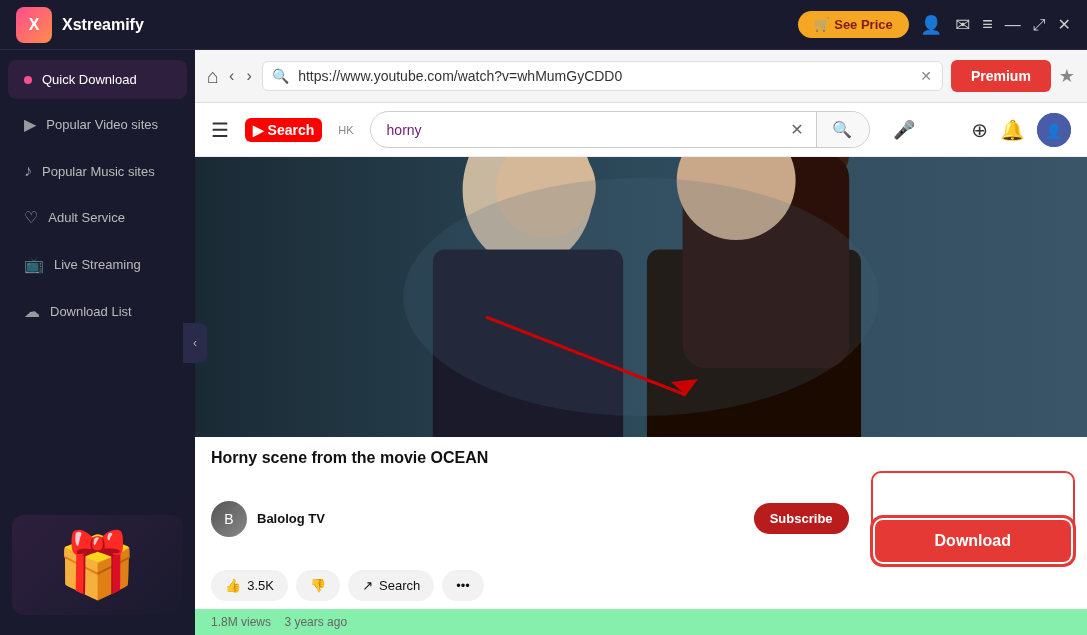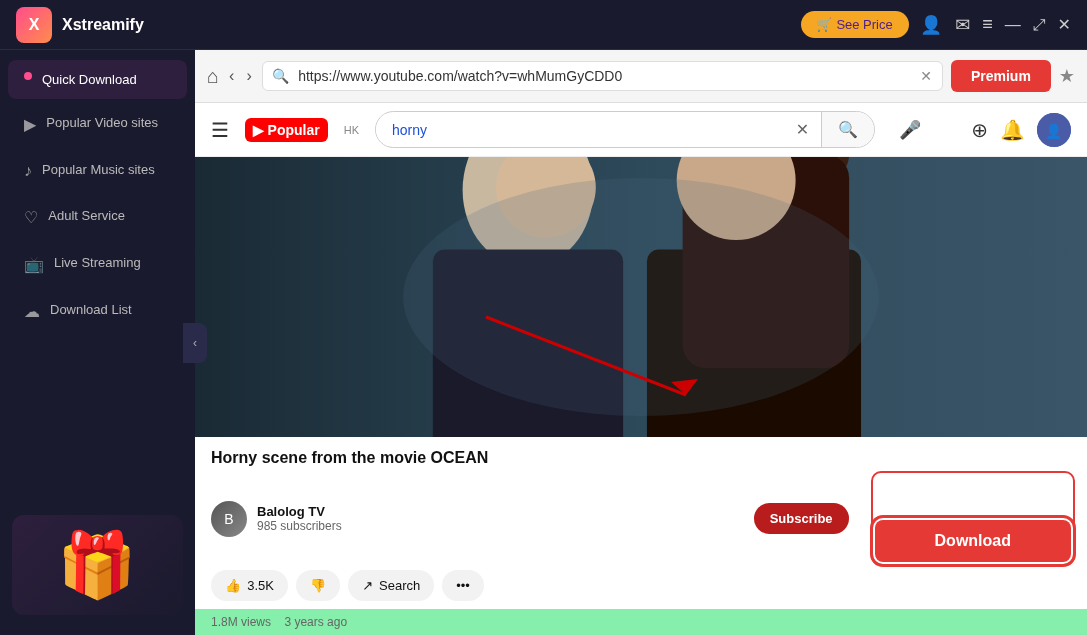--- a/index.html
+++ b/index.html
@@ -21,26 +21,26 @@
       width: 36px; height: 36px;
       background: linear-gradient(135deg, #ff4d8d, #ff8c4b);
       border-radius: 8px;
       display: flex; align-items: center; justify-content: center;
       font-size: 18px; color: white;
     }
     .logo-text { color: white; font-weight: 700; font-size: 16px; }
     .top-bar-right { display: flex; align-items: center; gap: 12px; }
     .see-price-btn {
       background: #f5a623;
-      color: #4c1d95;
+      color: #7f1d1d;
       border: none;
       padding: 6px 16px;
       border-radius: 20px;
       font-size: 13px;
-      font-weight: 400;
+      font-weight: 700;
       cursor: pointer;
       display: flex; align-items: center; gap: 6px;
     }
     .top-icon { color: #ccc; font-size: 18px; cursor: pointer; }
     .win-btn { color: #ccc; font-size: 16px; cursor: pointer; background: none; border: none; }
 
     
     .main-layout { display: flex; flex: 1; overflow: hidden; }
 
     
@@ -62,21 +62,21 @@
       background: #2a2a4a;
       border-radius: 0 8px 8px 0;
       display: flex; align-items: center; justify-content: center;
       cursor: pointer;
       z-index: 10;
       color: #aaa;
       font-size: 12px;
     }
     .sidebar-item {
       display: flex;
-      align-items: flex-start;
+      align-items: center;
       gap: 10px;
       padding: 12px 16px;
       color: #bbb;
       cursor: pointer;
       font-size: 13px;
       border-radius: 8px;
       margin: 2px 8px;
       transition: background 0.2s;
     }
     .sidebar-item.active {
@@ -209,21 +209,21 @@
       border-radius: 24px;
       overflow: hidden;
       max-width: 500px;
     }
     .yt-search-input {
       flex: 1;
       border: none;
       outline: none;
       padding: 8px 16px;
       font-size: 14px;
-      color: #1d4ed8;
+      color: #701a75;
     }
     .yt-search-clear { padding: 0 12px; color: #666; cursor: pointer; font-size: 16px; }
     .yt-search-btn {
       background: #f8f8f8;
       border: none;
       border-left: 1px solid #ccc;
       padding: 8px 16px;
       cursor: pointer;
       font-size: 16px;
       color: #333;
@@ -426,21 +426,21 @@
       </div>
       <button class="search-btn">Premium</button>
       <span class="bookmark-icon">★</span>
     </div>
 
     <div class="browser-content">
 
       <div class="yt-header">
         <span class="yt-menu">☰</span>
         <div class="yt-logo">
-          <span class="yt-logo-icon">▶ Popular</span>
+          <span class="yt-logo-icon">▶ Search</span>
           <span class="yt-hk" style="margin-left:12px;text-align:right;">HK</span>
         </div>
         <div class="yt-search-bar">
           <input class="yt-search-input" value="horny" readonly="" style="background: white;">
           <span class="yt-search-clear">✕</span>
           <button class="yt-search-btn">🔍</button>
         </div>
         <span class="yt-mic">🎤</span>
         <div class="yt-right-icons">
           <span class="yt-icon">⊕</span>
@@ -504,21 +504,20 @@
       </div>
 
       <div class="video-info">
         <div class="video-title">Horny scene from the movie OCEAN</div>
         <div class="channel-row">
           <div class="channel-avatar">
             <span>B</span>
           </div>
           <div class="channel-info">
             <div class="channel-name">Balolog TV</div>
-            <div class="channel-subs">985 subscribers</div>
           </div>
           <button class="subscribe-btn">Subscribe</button>
 
           <div style="position:relative;margin-left:16px;">
             <div style="position:absolute;inset:-4px;border:2px solid #e53935;border-radius:10px;pointer-events:none;"></div>
             <button class="download-btn-yt" style="background:#e53935;color:white;border:none;padding:12px 60px;border-radius:8px;font-size:16px;font-weight:700;cursor:pointer;margin-top:45px;">Download</button>
           </div>
         </div>
       </div>
 

